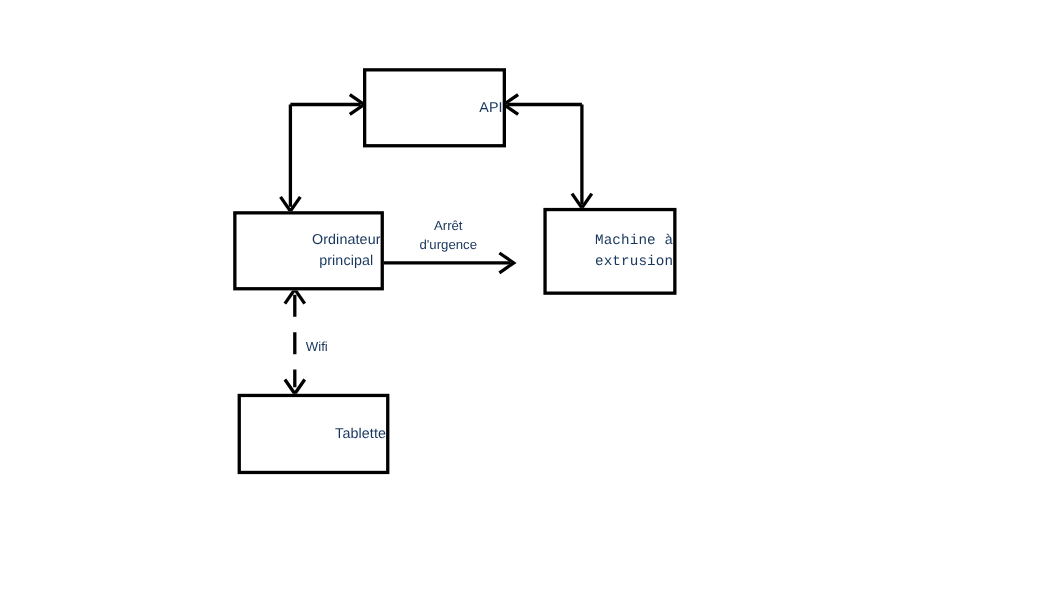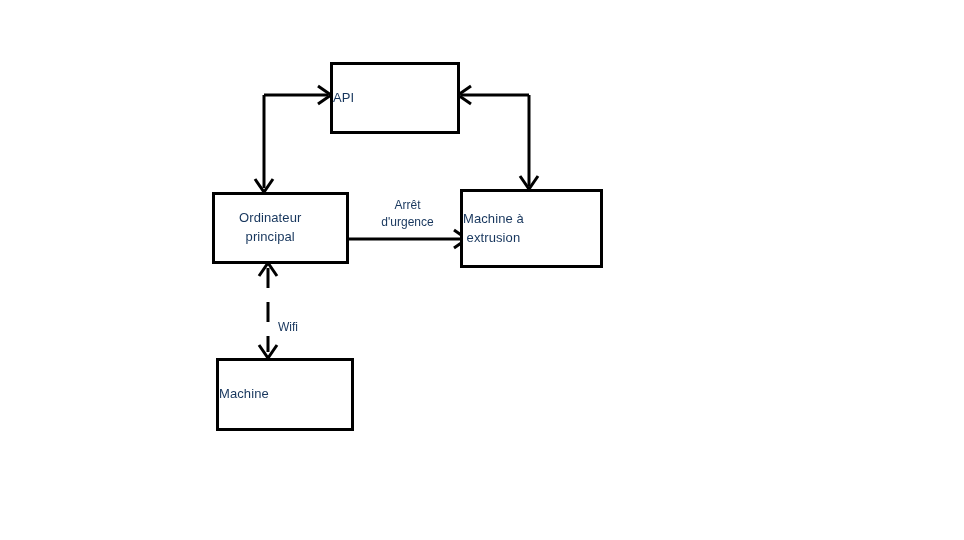--- a/index.html
+++ b/index.html
@@ -25,21 +25,21 @@
     width: 964px;
     height: 540px;
   }
   .node-box {
     position: absolute;
     box-sizing: border-box;
     border: 3px solid #000000;
     background: #ffffff;
     display: flex;
     align-items: center;
-    justify-content: flex-start;
+    justify-content: flex-end;
     text-align: center;
     color: #17365d;
     font-size: 13px;
     line-height: 1.45;
     letter-spacing: 0.1px;
   }
   .node-label {
     display: block;
     white-space: pre-line;
   }
@@ -48,25 +48,25 @@
     color: #17365d;
     font-size: 12px;
     line-height: 1.45;
     text-align: center;
     white-space: pre-line;
     background: transparent;
   }
   
   #node-api        { left: 330px; top: 62px;  width: 130px; height: 72px; }
   #node-ordinateur { left: 212px; top: 192px; width: 137px; height: 72px; padding-left: 24px; }
-  #node-machine    { left: 460px; top: 189px; width: 143px; height: 79px; }
+  #node-machine    { left: 494px; top: 189px; width: 121px; height: 79px; font-family: Liberation Mono, monospace; }
   #node-tablette   { left: 216px; top: 358px; width: 138px; height: 73px; }
   
   #label-arret { left: 355px; top: 197px; width: 105px; }
-  #label-wifi  { left: 278px; top: 307px; width: 44px; text-align: left; margin-top: 12px; }
+  #label-wifi  { left: 278px; top: 307px; width: 44px; text-align: left; }
 </style>
 </head>
 <body>
 
 <div id="canvas">
 
   <svg id="diagram-svg" viewBox="0 0 964 540" xmlns="http://www.w3.org/2000/svg">
 
     <g>
 
@@ -112,21 +112,21 @@
     <span class="node-label">Ordinateur
 principal</span>
   </div>
 
   <div class="node-box" id="node-machine">
     <span class="node-label">Machine à
 extrusion</span>
   </div>
 
   <div class="node-box" id="node-tablette">
-    <span class="node-label">Machine</span>
+    <span class="node-label">Tablette</span>
   </div>
 
   <div class="edge-label" id="label-arret">Arrêt
 d'urgence</div>
 
   <div class="edge-label" id="label-wifi">Wifi</div>
 
 </div>
 
 </body></html>

